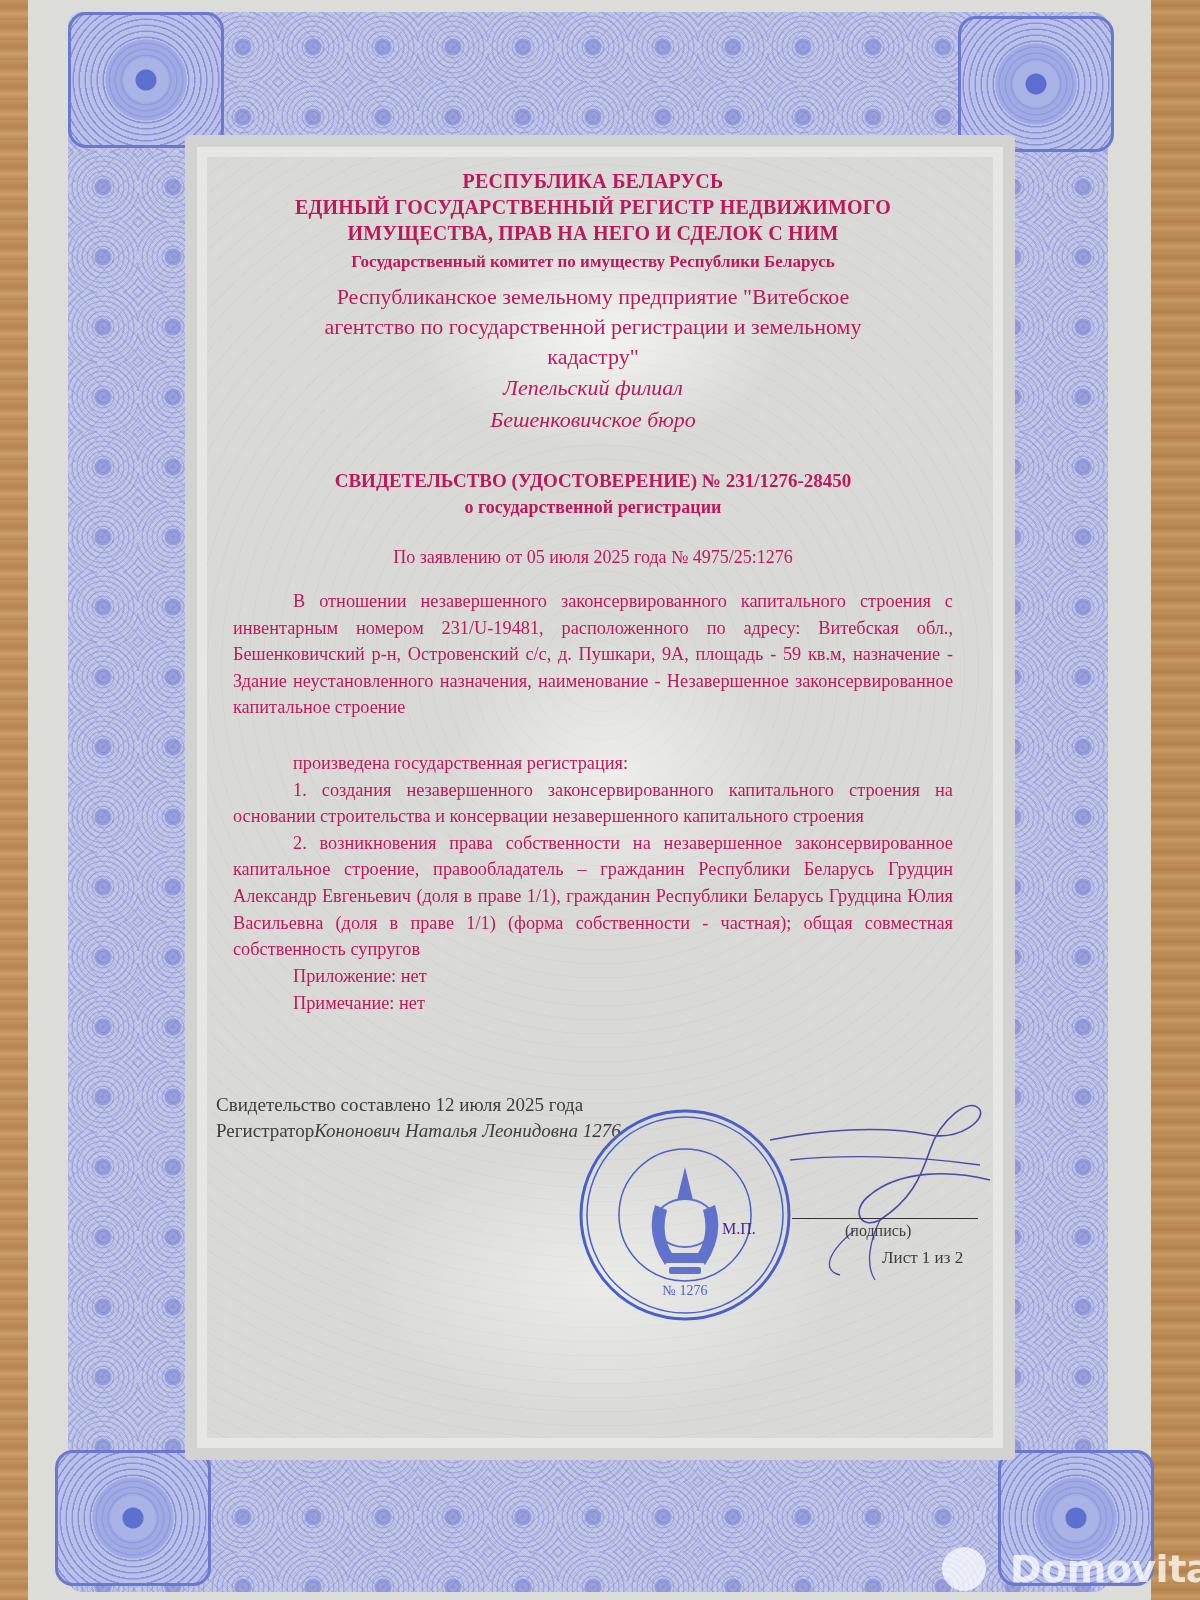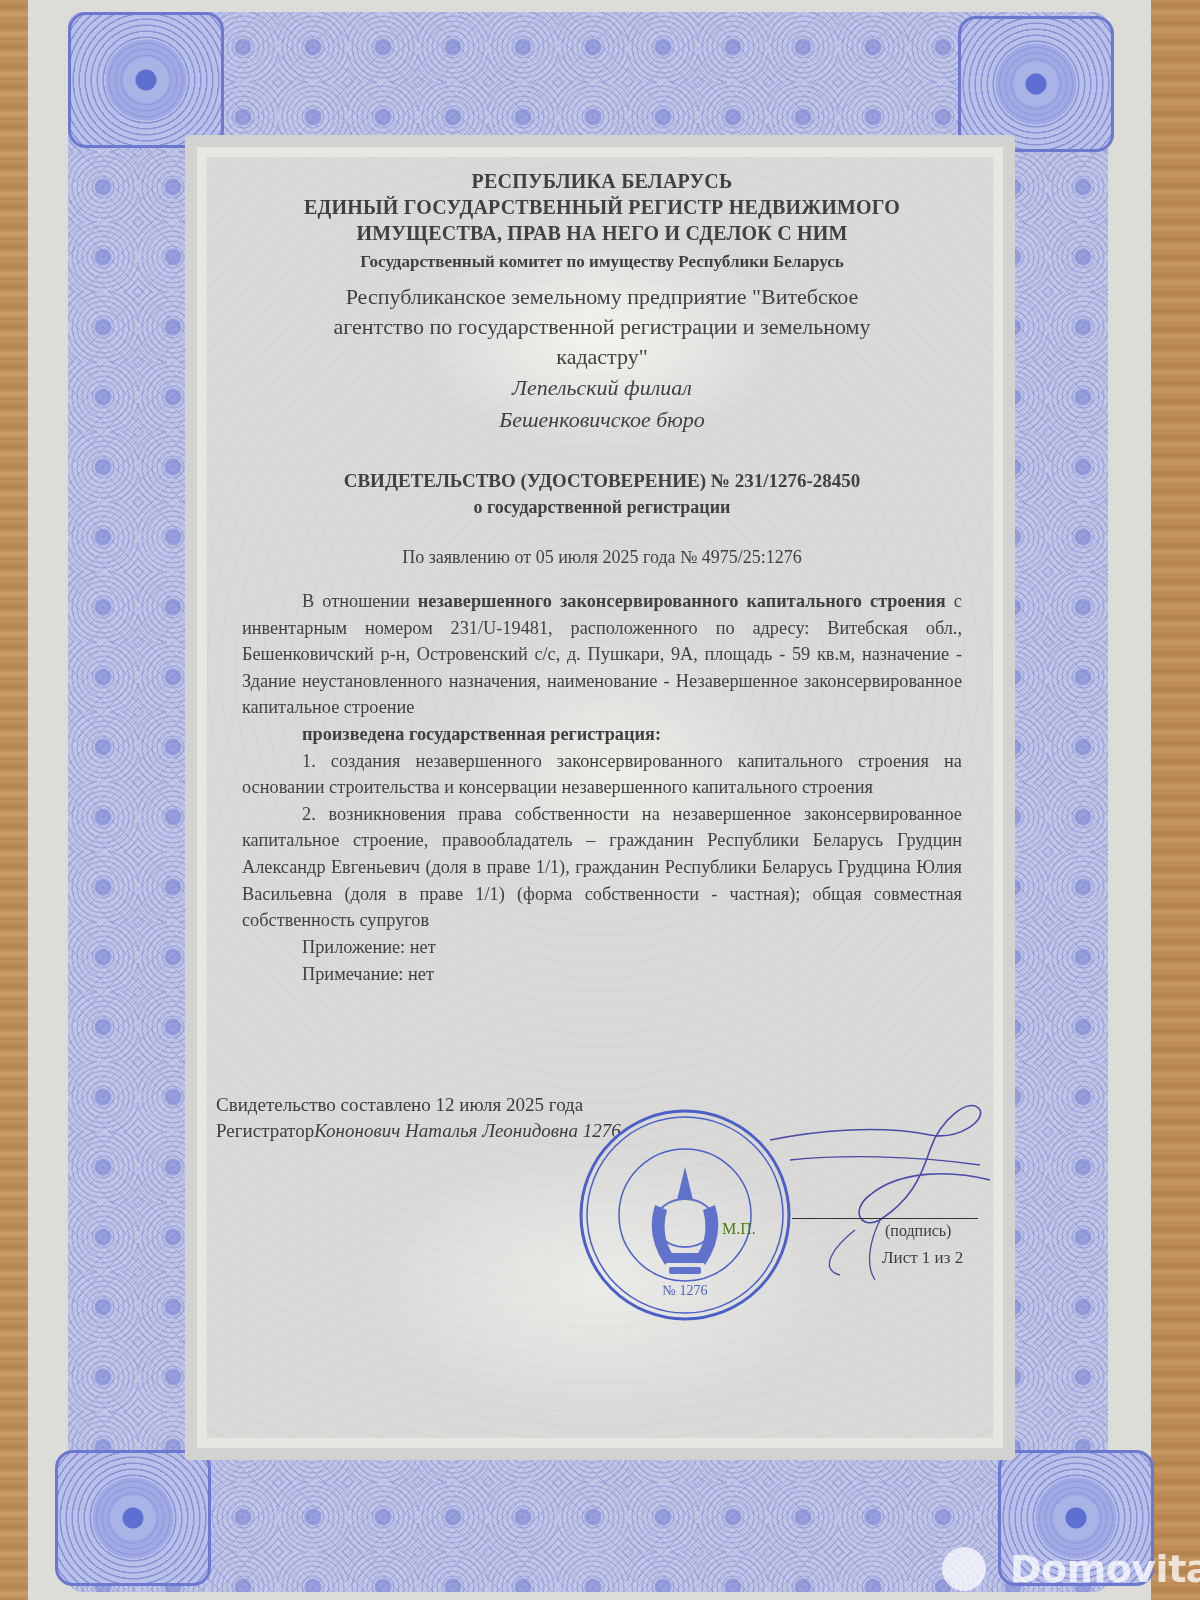--- a/index.html
+++ b/index.html
@@ -55,46 +55,46 @@
     .inner-panel3 {
       position: absolute; left: 207px; top: 157px; width: 786px; height: 1281px;
       background:
         radial-gradient(ellipse 260px 160px at 50% 14%, rgba(255,255,250,0.7), transparent 70%),
         radial-gradient(ellipse 230px 200px at 52% 48%, rgba(250,250,245,0.6), transparent 72%),
         radial-gradient(ellipse 330px 190px at 50% 88%, rgba(250,250,245,0.55), transparent 72%),
         repeating-radial-gradient(circle at 50% 40%, rgba(190,180,170,0.18) 0 1px, transparent 1px 14px),
         #d9dad8;
     }
     .content {
-      position: absolute; left: 242px; top: 168px; width: 720px;
-      color: #404040;
+      position: absolute; left: 233px; top: 168px; width: 720px;
+      color: #be185d;
     }
     .center { text-align: center; }
     .h1 { font-weight: bold; font-size: 20px; line-height: 26px; letter-spacing: 0.2px; }
     .h-sub { font-weight: bold; font-size: 17px; line-height: 24px; margin-top: 4px; }
     .org { font-size: 22px; line-height: 30px; margin-top: 8px; }
     .branch { font-style: italic; font-size: 22px; line-height: 32px; }
     .cert-title { font-weight: bold; font-size: 19px; line-height: 26px; margin-top: 32px; }
     .cert-sub { font-weight: bold; font-size: 18px; line-height: 26px; }
     .application { font-size: 18px; line-height: 26px; margin-top: 24px; }
     .para {
       font-size: 18.3px; line-height: 26.6px; text-align: justify;
       text-align-last: left; margin: 0;
     }
     .para.first { margin-top: 18px; }
     .indent { text-indent: 60px; }
-    .bold { font-weight: bold; }
+    .bold { font-weight: normal; margin-top: 29px; }
     .note { font-size: 18.3px; line-height: 27px; padding-left: 60px; }
     .issued {
       position: absolute; left: 216px; top: 1092px; font-size: 19px; line-height: 26px; color: #3c3c3c;
     }
     .registrar-italic { font-style: italic; }
-    .mp { position: absolute; left: 722px; top: 1220px; font-size: 16px; color: #4d7c0f; }
+    .mp { position: absolute; left: 722px; top: 1220px; font-size: 16px; color: #4c1d95; }
     .sign-line { position: absolute; left: 792px; top: 1218px; width: 186px; height: 1px; background: #333; }
-    .sign-label { position: absolute; left: 885px; top: 1222px; font-size: 16px; color: #3c3c3c; }
+    .sign-label { position: absolute; left: 845px; top: 1222px; font-size: 16px; color: #3c3c3c; }
     .sheet { position: absolute; left: 882px; top: 1248px; font-size: 17px; color: #3c3c3c; }
     .stamp { position: absolute; left: 575px; top: 1105px; width: 220px; height: 220px; }
     .signature { position: absolute; left: 760px; top: 1100px; width: 240px; height: 190px; }
     .watermark {
       position: absolute; left: 942px; top: 1545px; height: 48px;
       display: flex; align-items: center; gap: 24px;
       color: rgba(255,255,255,0.75); font-family: "DejaVu Sans", sans-serif;
       font-size: 38px; font-weight: bold; letter-spacing: -0.5px;
     }
     .wm-circle {

